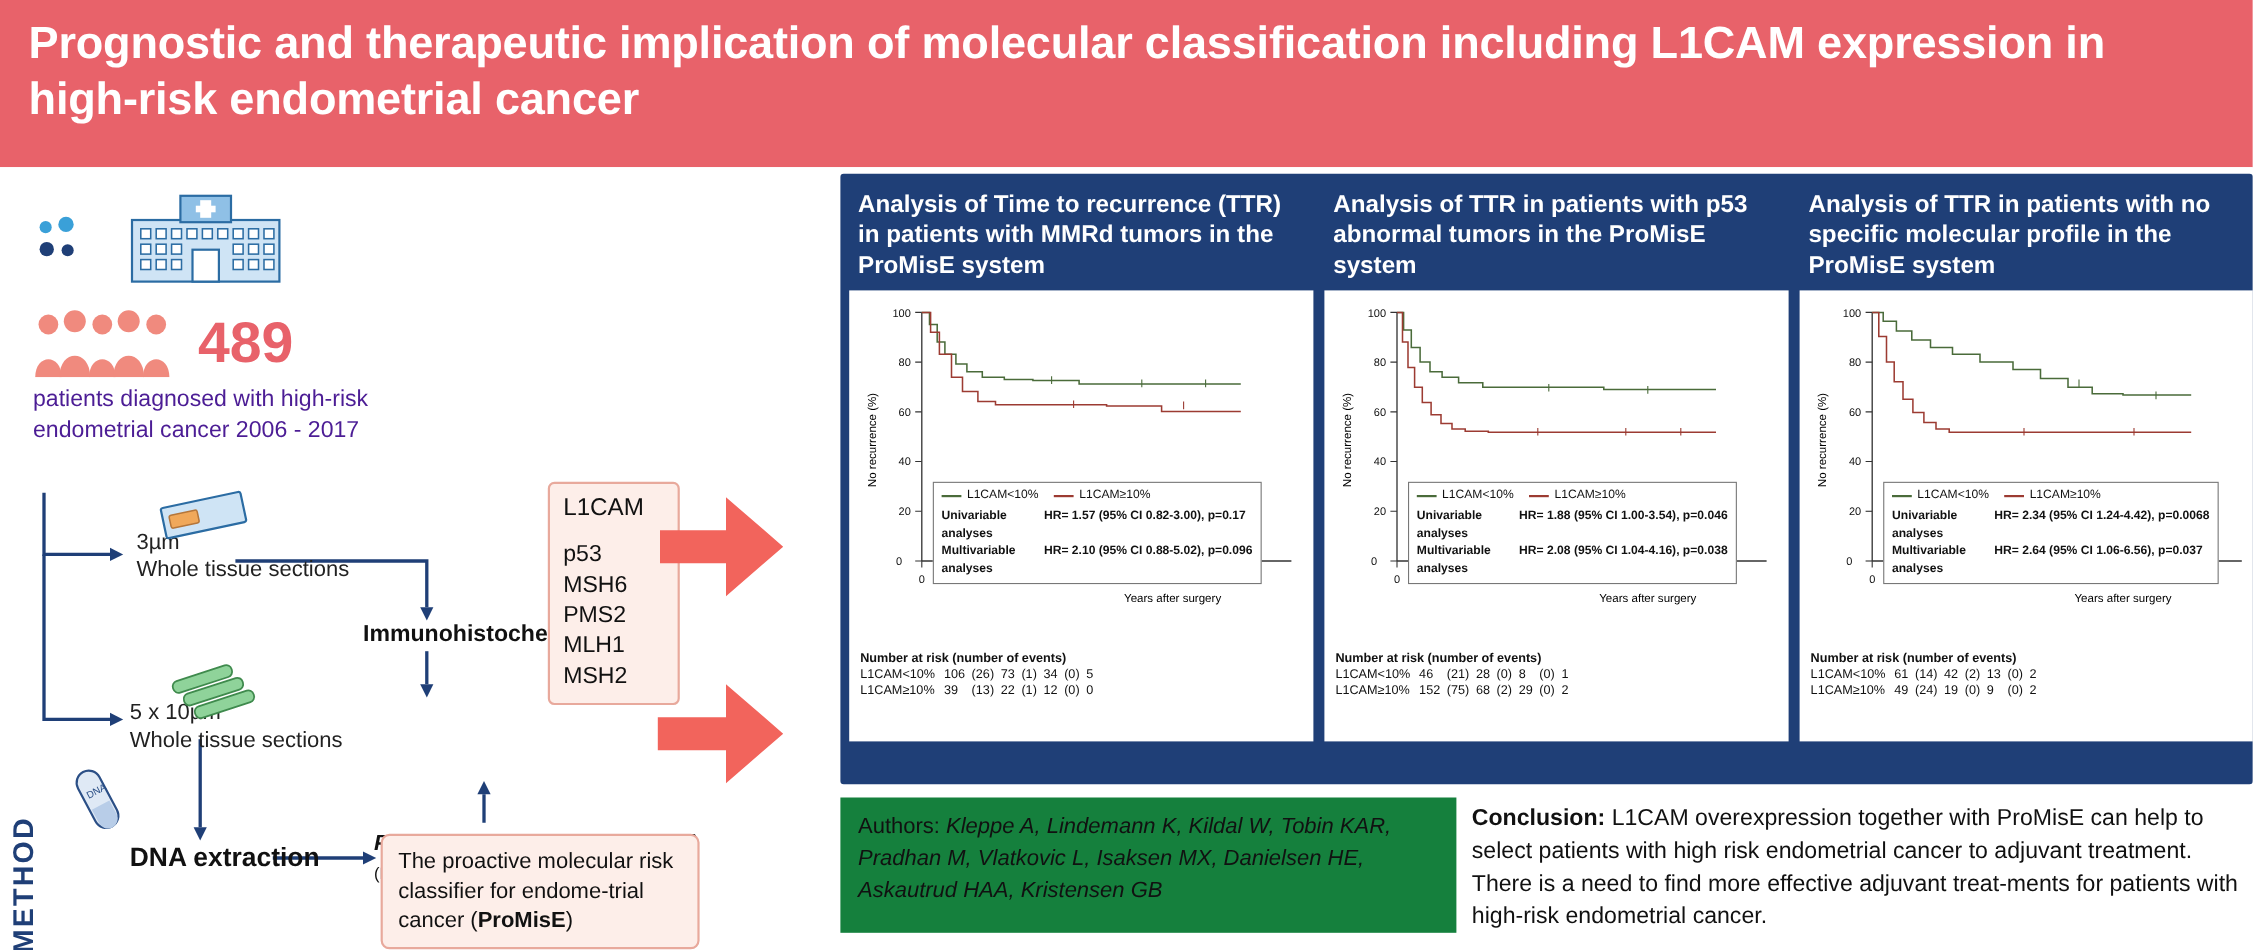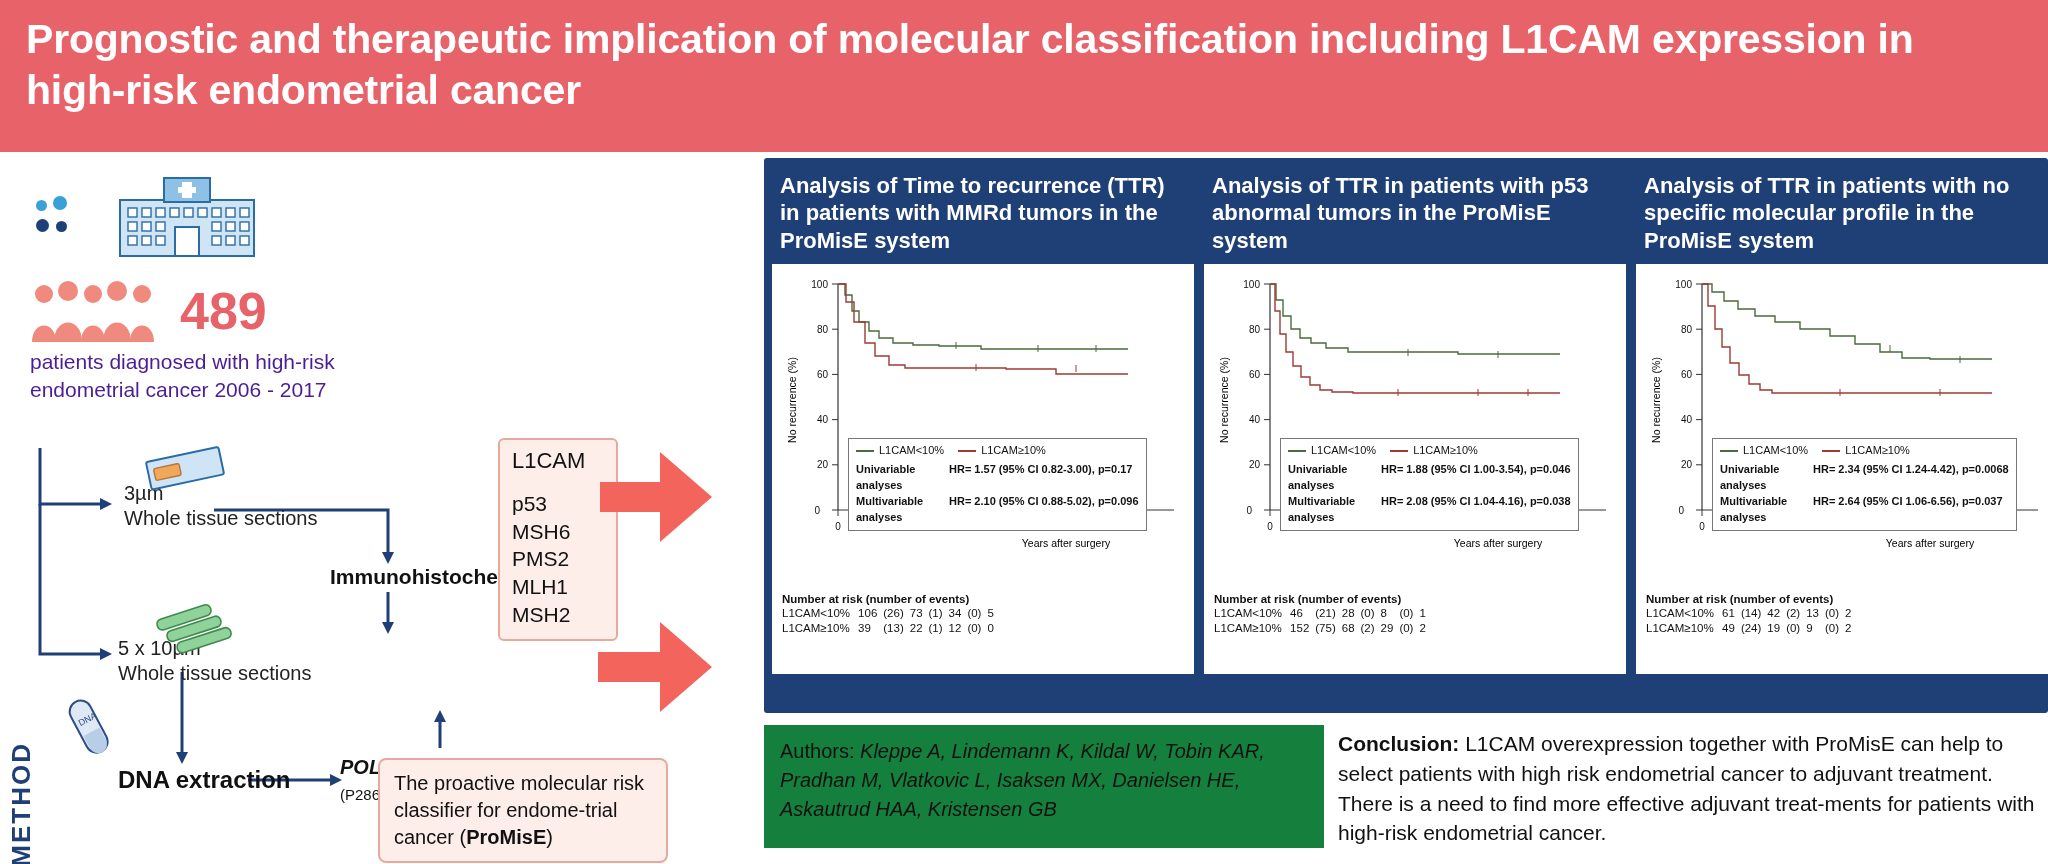--- a/index.html
+++ b/index.html
@@ -90,21 +90,21 @@
 
   .l1cam-box {
     position:absolute; left:498px; top:286px; width: 120px;
     border: 2px solid #e8a99c; background: #fdeee9;
     border-radius: 6px; padding: 8px 12px 10px 12px;
   }
   .l1cam-box .hdr { font-size: 22px; color:#111; margin-bottom:16px; }
   .l1cam-box .itm { font-size: 21px; color:#111; line-height:1.32; }
 
   .promise-box {
-    position:absolute; left:378px; top:606px; width: 290px;
+    position:absolute; left:346px; top:606px; width: 290px;
     border: 2px solid #e8a99c; background: #fdeee9;
     border-radius: 8px; padding: 10px 14px;
     font-size: 20px; color:#111; line-height:1.35;
   }
 
   
   .results-col {
     width: 1336px; position: relative; padding: 6px 0 0 8px;
   }
   .results-label {

